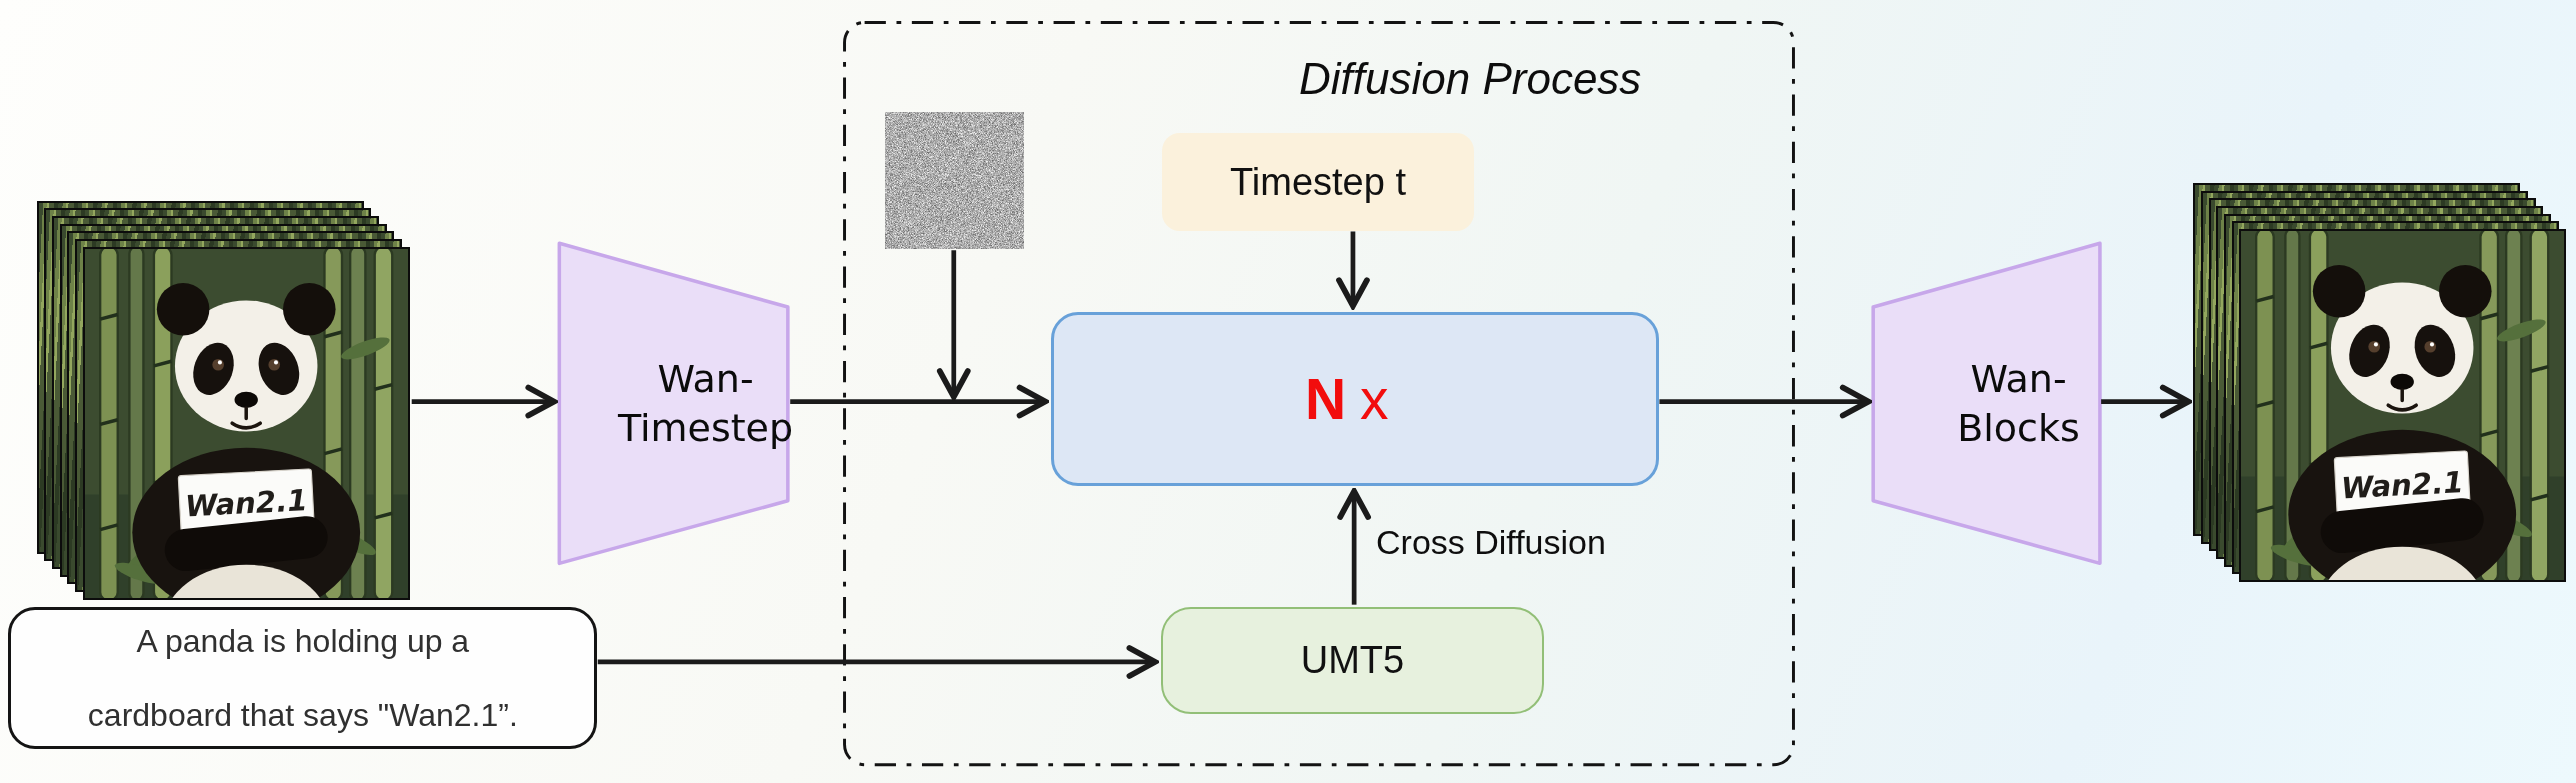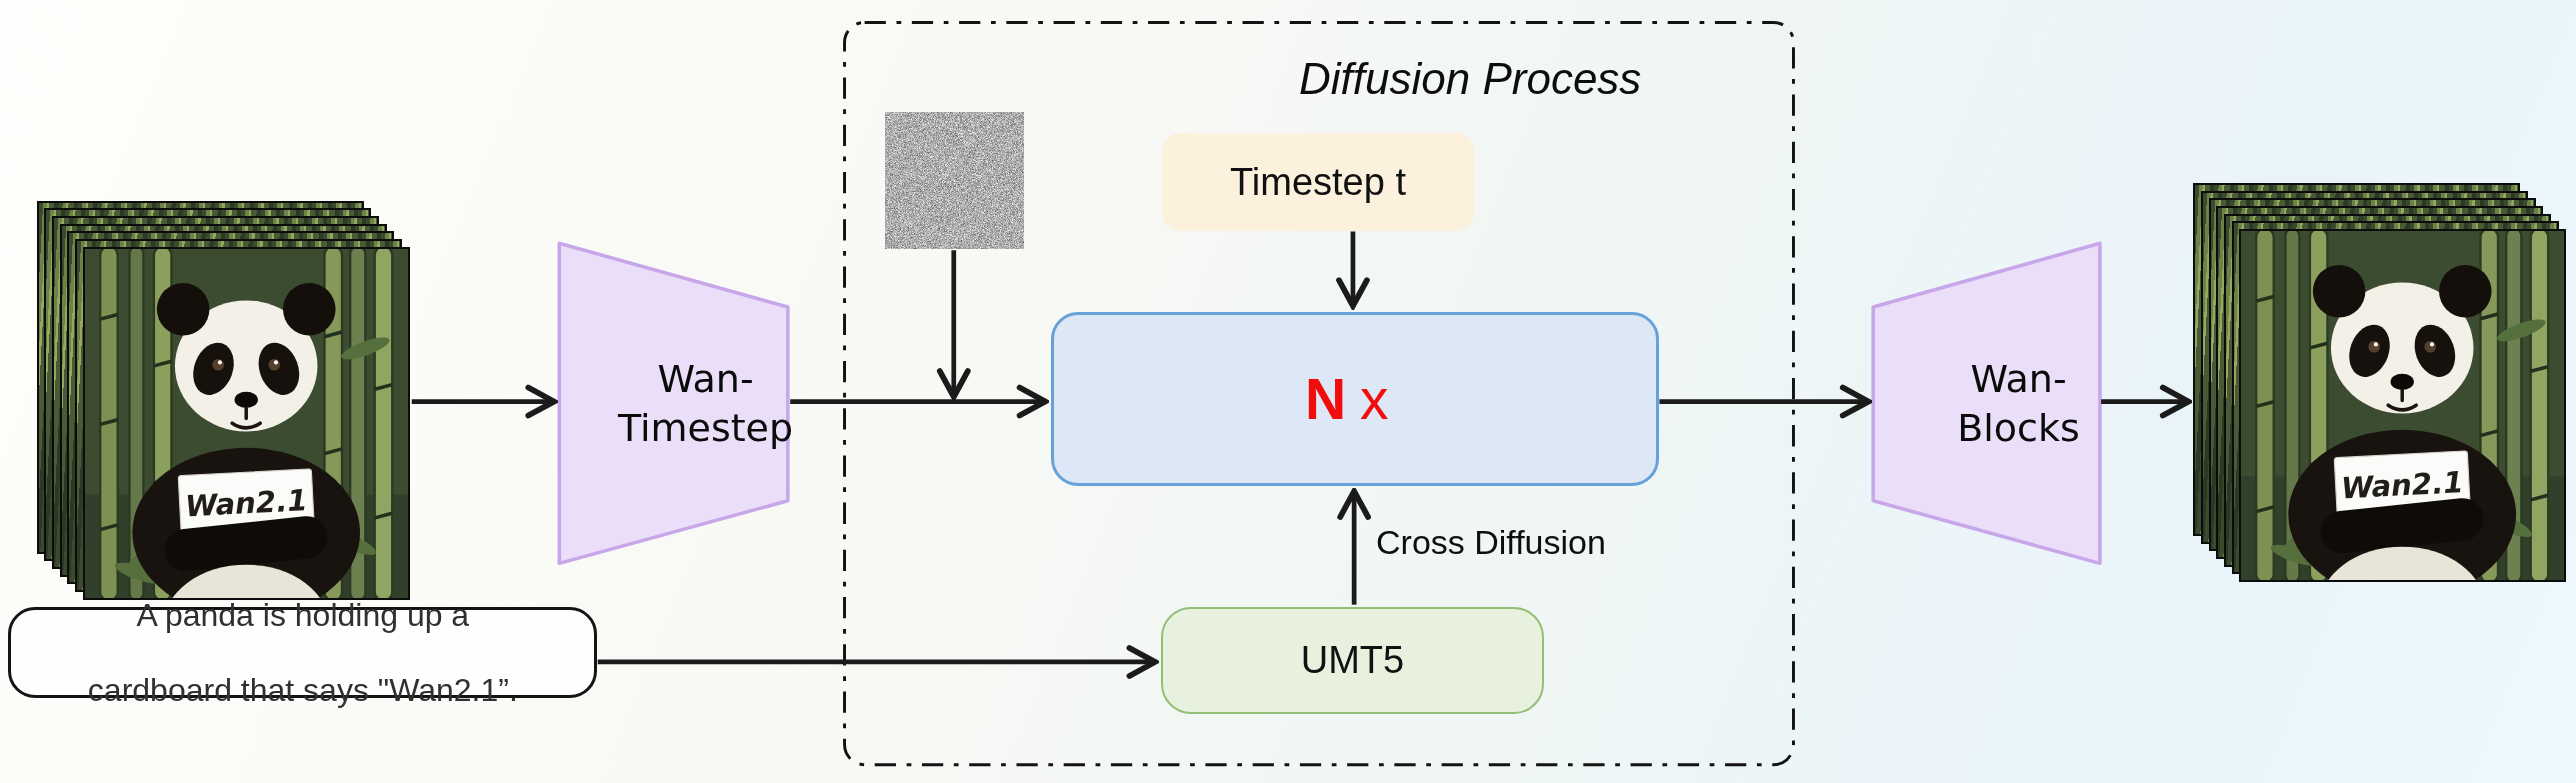--- a/index.html
+++ b/index.html
@@ -17,21 +17,21 @@
     background:repeating-linear-gradient(93deg,#3a4a2e 0 4.1px,#6e8248 4.1px 7.7px,#93a75e 7.7px 10px,#4a5a36 10px 15.4px,#2c3a23 15.4px 19.5px);
   }
   .frame .panda{position:absolute;left:0;top:0;width:100%;height:100%;}
   
   .box{position:absolute;display:flex;align-items:center;justify-content:center;box-sizing:border-box;}
   .timestep{left:1162px;top:133px;width:312px;height:98px;background:#fbf1dc;border-radius:17.7px;font-size:38px;}
   .dit{left:1051px;top:312px;width:608px;height:174px;background:#dde7f5;border:3px solid #68a1d9;border-radius:27px;font-size:57px;}
   .dit .n{color:#f20d0d;font-weight:800;margin-right:14px;}
   .dit .x{color:#f20d0d;margin-right:16.5px;}
   .umt5{left:1161px;top:607px;width:383px;height:107px;background:#e7f1de;border:2.4px solid #92bf77;border-radius:30px;font-size:38px;}
-  .prompt{left:8.3px;top:607px;width:589px;height:91px;background:#fefefe;border:3px solid #141414;border-radius:27px;
+  .prompt{left:8.3px;top:607px;width:589px;height:142px;background:#fefefe;border:3px solid #141414;border-radius:27px;
           flex-direction:column;font-size:32px;line-height:1.32;color:#303030;text-align:center;gap:32px;}
   .noise{left:885px;top:112px;width:139px;height:137px;}
   .vae-label{position:absolute;display:flex;flex-direction:column;align-items:center;justify-content:center;
              font-family:"DejaVu Sans",sans-serif;font-size:38px;line-height:1.28;color:#0b0b0b;text-align:center;padding-left:32px;}
   .enc-label{left:559px;top:254px;width:229px;height:299px;}
   .dec-label{left:1873px;top:254px;width:227px;height:299px;}
   .title{left:1299px;top:54px;width:478px;text-align:left;font-style:italic;font-size:44px;color:#0d0d0d;}
   .cross{left:1376px;top:523px;width:413px;font-size:34px;color:#0e0e0e;}
 </style>
 </head>

